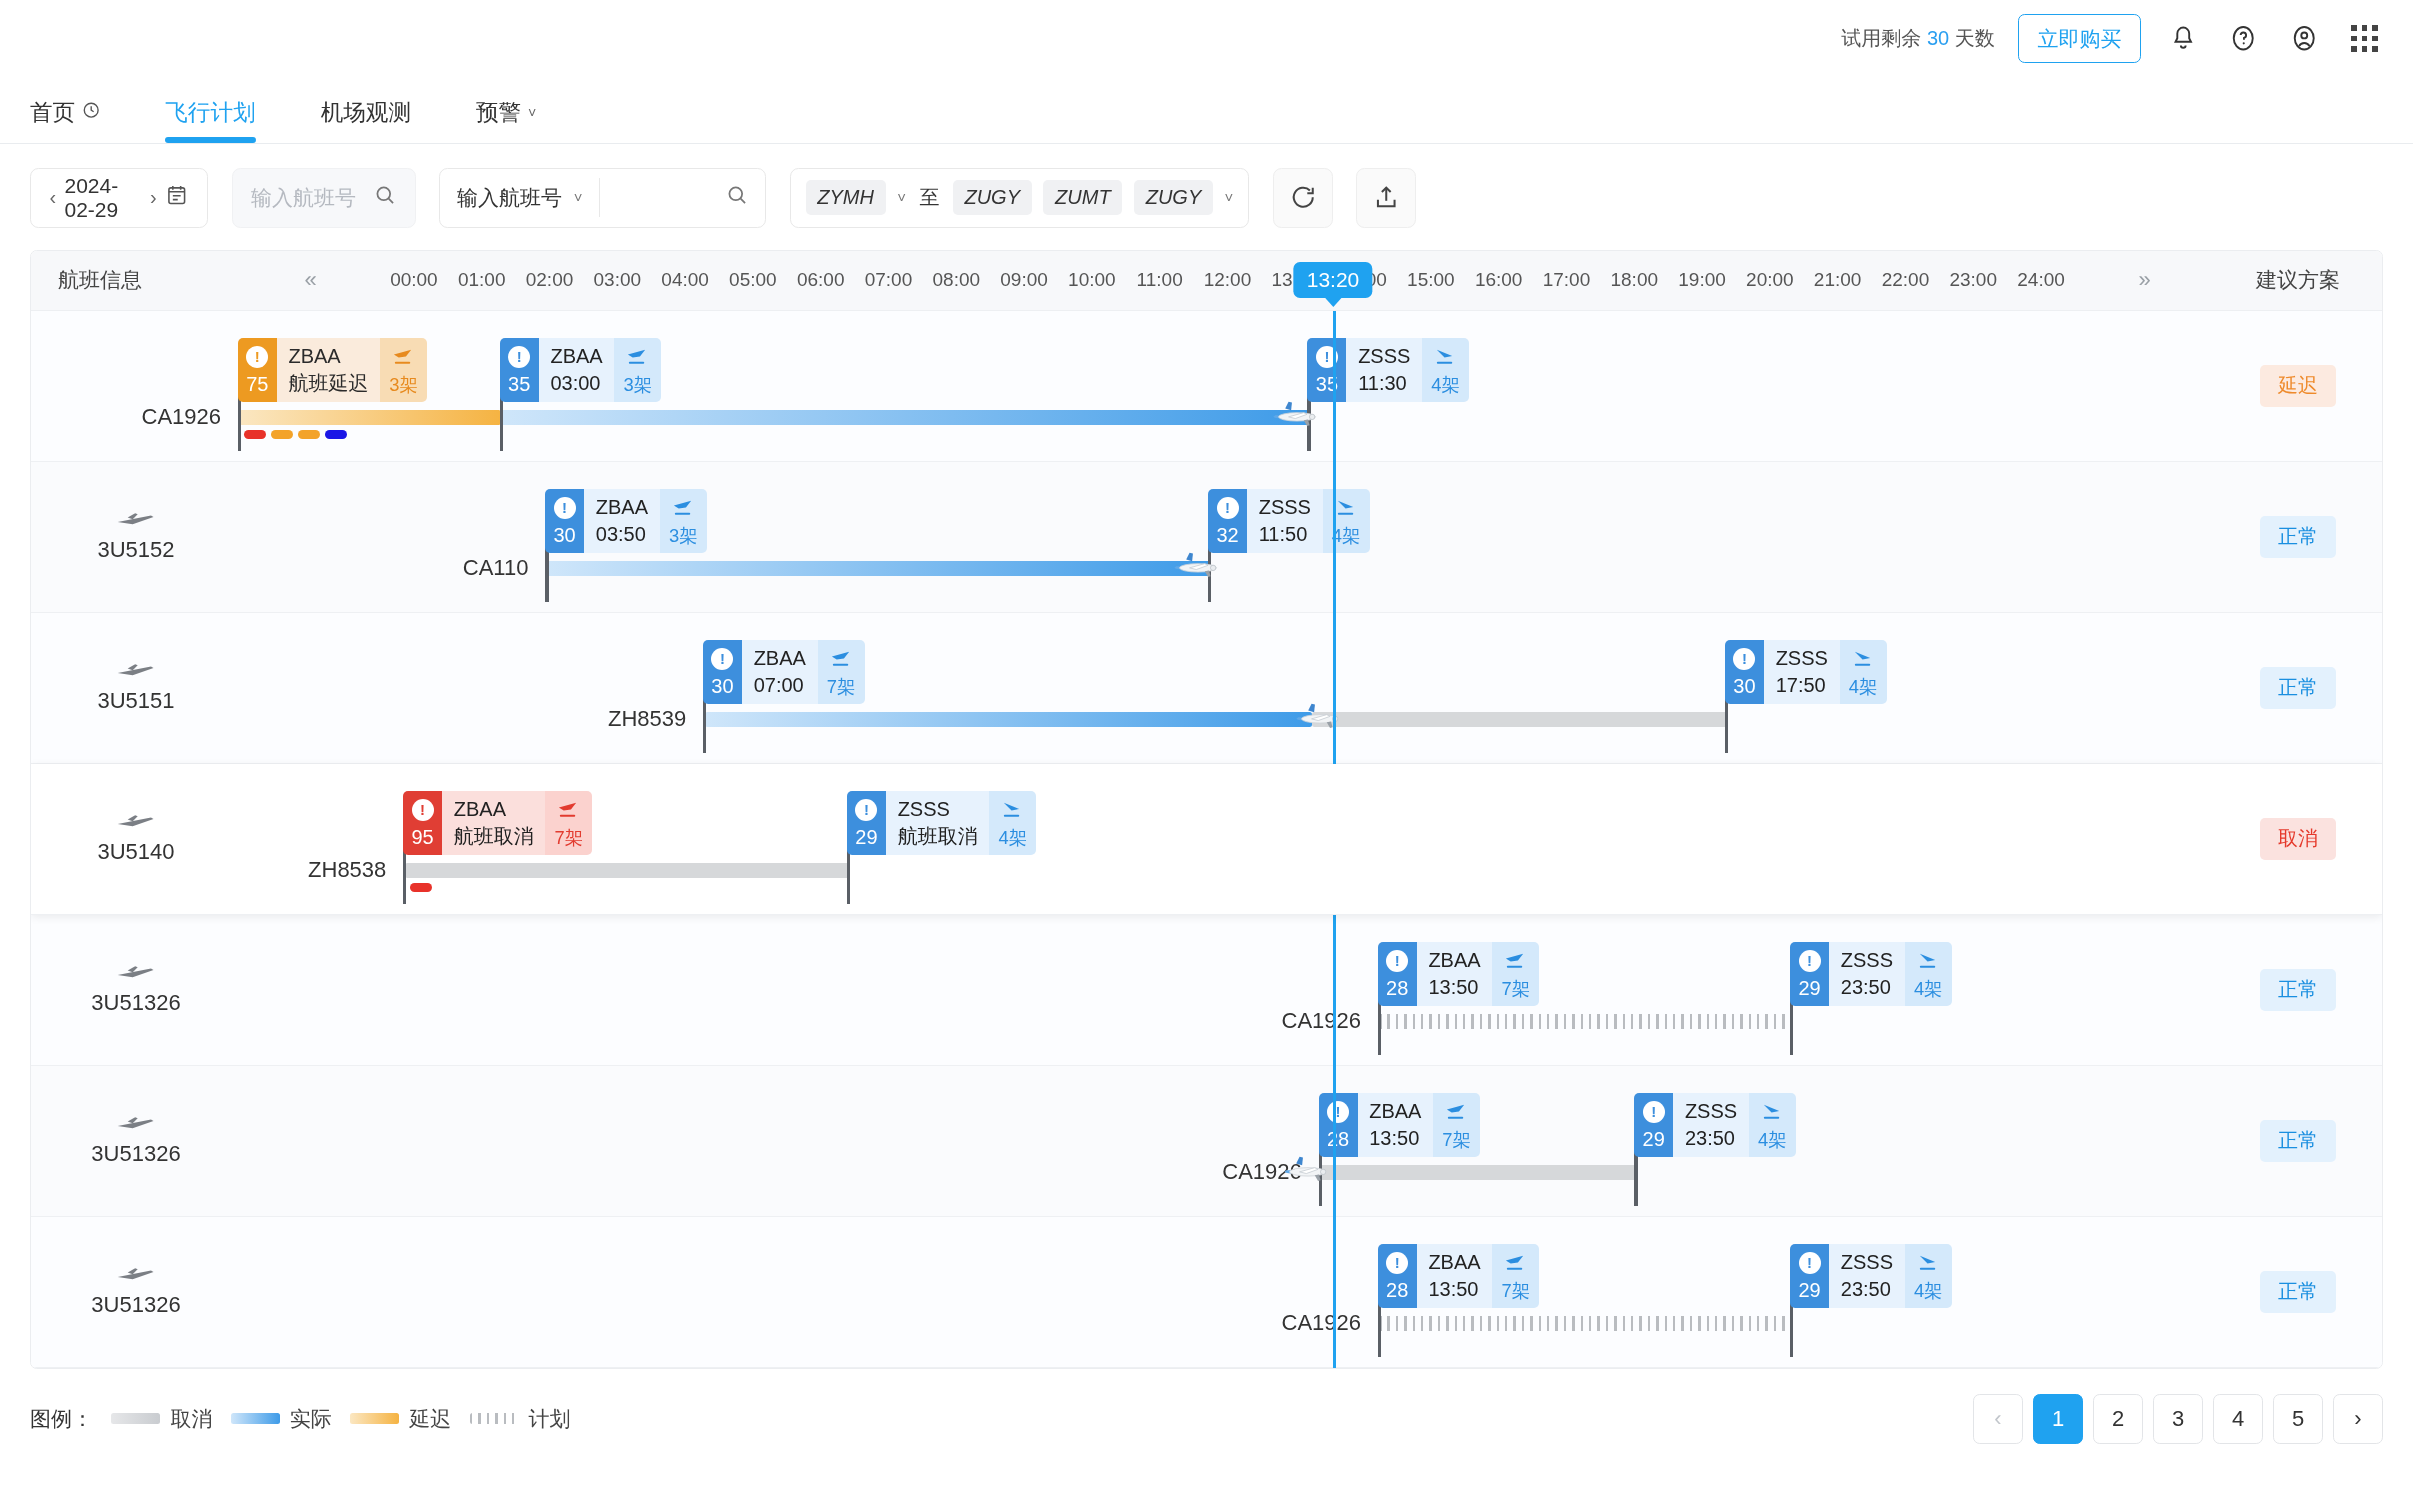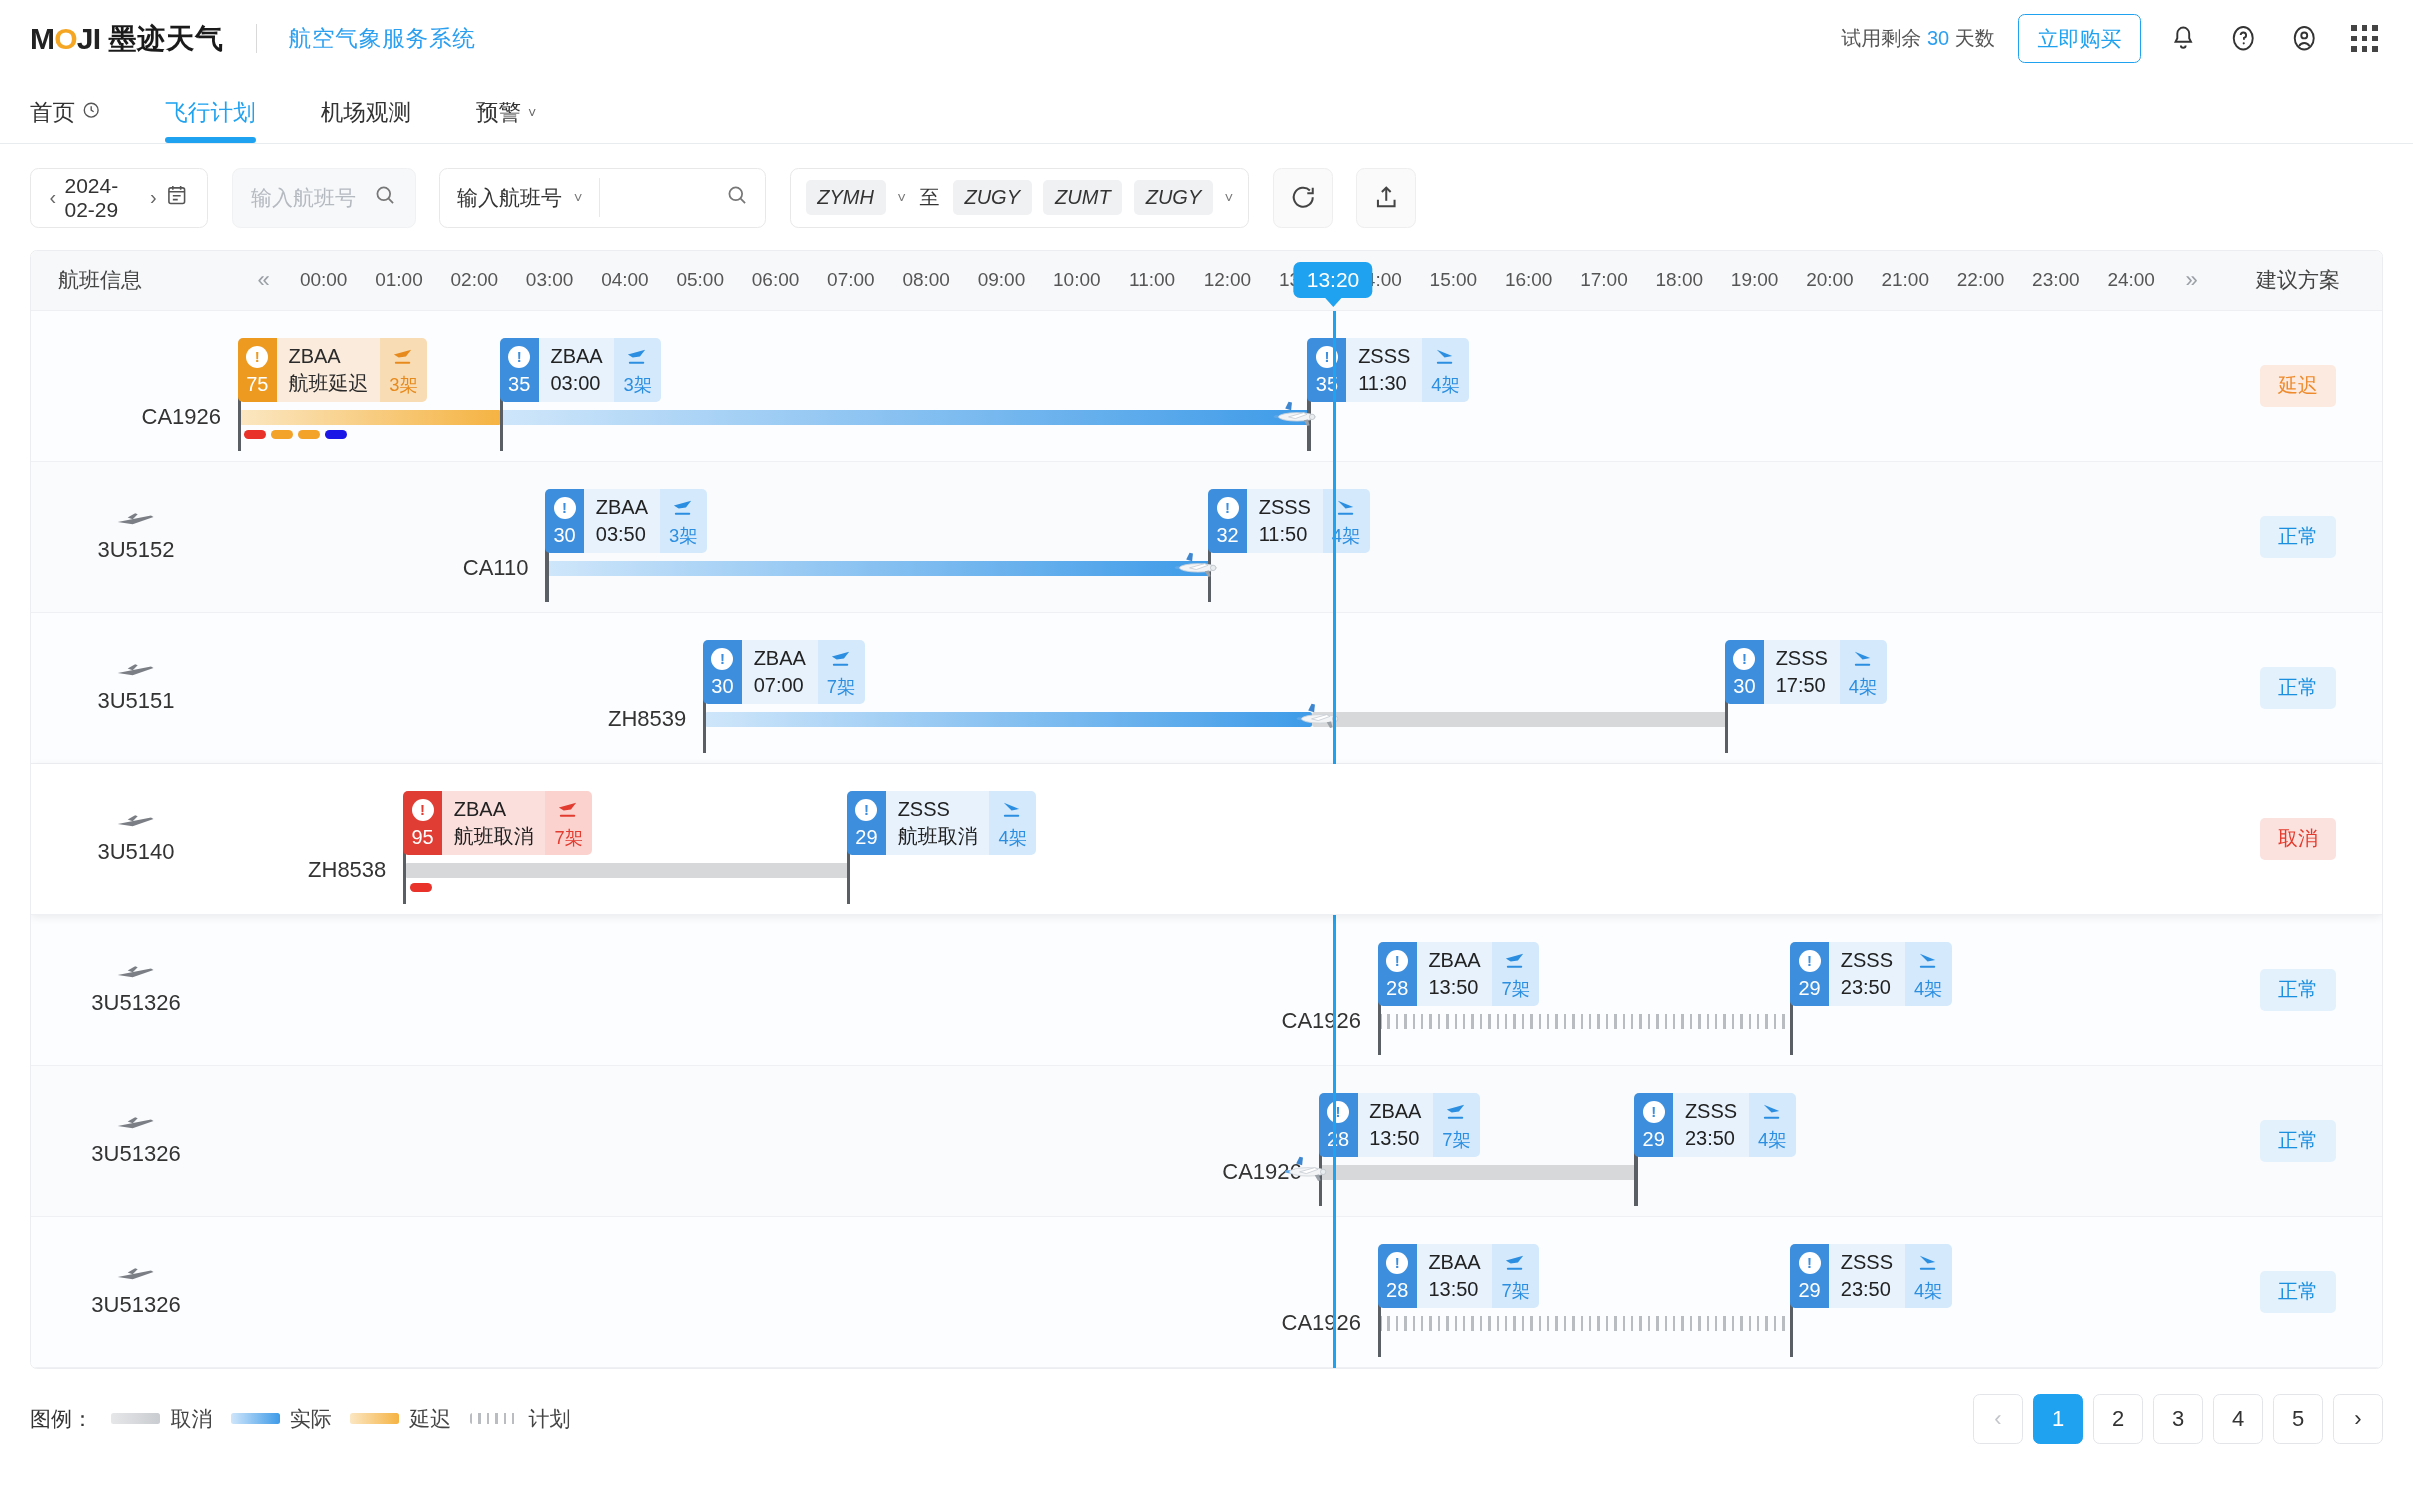--- a/index.html
+++ b/index.html
@@ -79,21 +79,21 @@
   .tgl.off{ border:0.8px solid #d9d9d9; color:#555; margin-left:6.7px;}
   .chev-sm{ color:#777; font-size:15px; }
 
   
   .panel{
     margin:0 30px; border:0.8px solid #ebedf0; border-radius:6.7px; overflow:hidden;
     background:#fff; position:relative;
   }
   .tl-head{
     height:60px; background:#f7f8fa; display:flex; align-items:center;
-    border-bottom:0.8px solid #edeff2; position:relative;
+    border-bottom:0.8px solid #edeff2; position:relative;gap:47px;
   }
   .tl-head .title{ width:210px; padding-left:27px; font-size:21px; color:#444; }
   .tl-head .dchev{ width:45px; text-align:center; color:#9aa0a6; font-size:22px; cursor:pointer;}
   .tl-ticks{ flex:1; display:flex; position:relative; }
   .tl-ticks span{ flex:1; text-align:center; font-size:19px; color:#555; }
   .tl-head .sugg{ width:168px; text-align:center; font-size:21px; color:#444; }
 
   
   .row{
     position:relative; height:151px; border-bottom:0.8px solid #eef0f3;
@@ -195,28 +195,20 @@
     width:50px; height:50px; border:0.8px solid #e3e5e8; border-radius:6.7px; background:#fff;
     display:flex; align-items:center; justify-content:center; font-size:22px; color:#333; cursor:pointer;
   }
   .pg.active{ background:#1FA2F0; border-color:#1FA2F0; color:#fff; }
   .pg.disabled{ color:#c2c6cb; }
 </style>
 </head>
 <body>
 
 <div class="app-header">
-  <div class="brand">
-    <div class="moji-logo">
-      <span class="moji-mark">M<span class="moji-o">O</span>JI</span>
-      <span class="moji-cn">墨迹天气</span>
-    </div>
-    <div class="brand-div"></div>
-    <span class="brand-sub">航空气象服务系统</span>
-  </div>
   <div class="header-right">
     <span class="trial">
       <span>试用剩余</span>
       <b>30</b>
       <span>天数</span>
     </span>
     <button class="buy-btn">立即购买</button>
     <span class="hicon">
       <svg width="28.5" height="28.5" viewBox="0 0 24 24" fill="none" stroke="#333" stroke-width="1.6">
         <path d="M12 3a5 5 0 0 0-5 5v4l-1.5 3h13L17 12V8a5 5 0 0 0-5-5z"></path>

